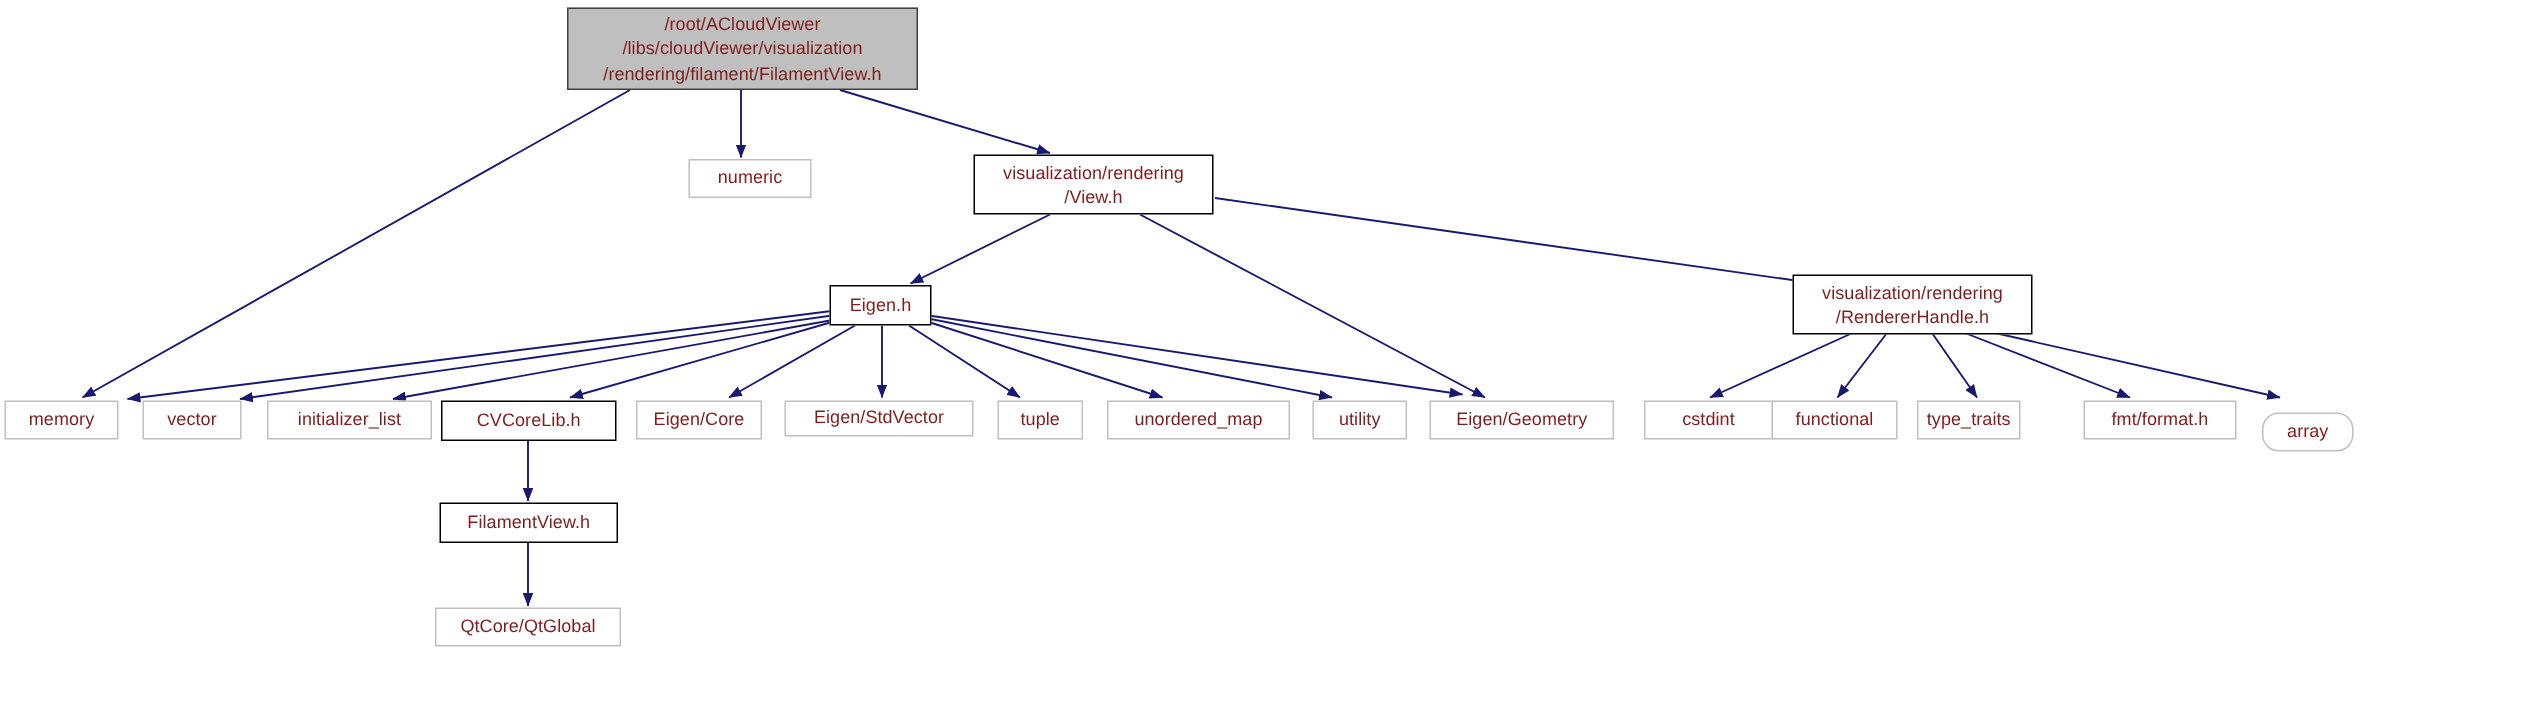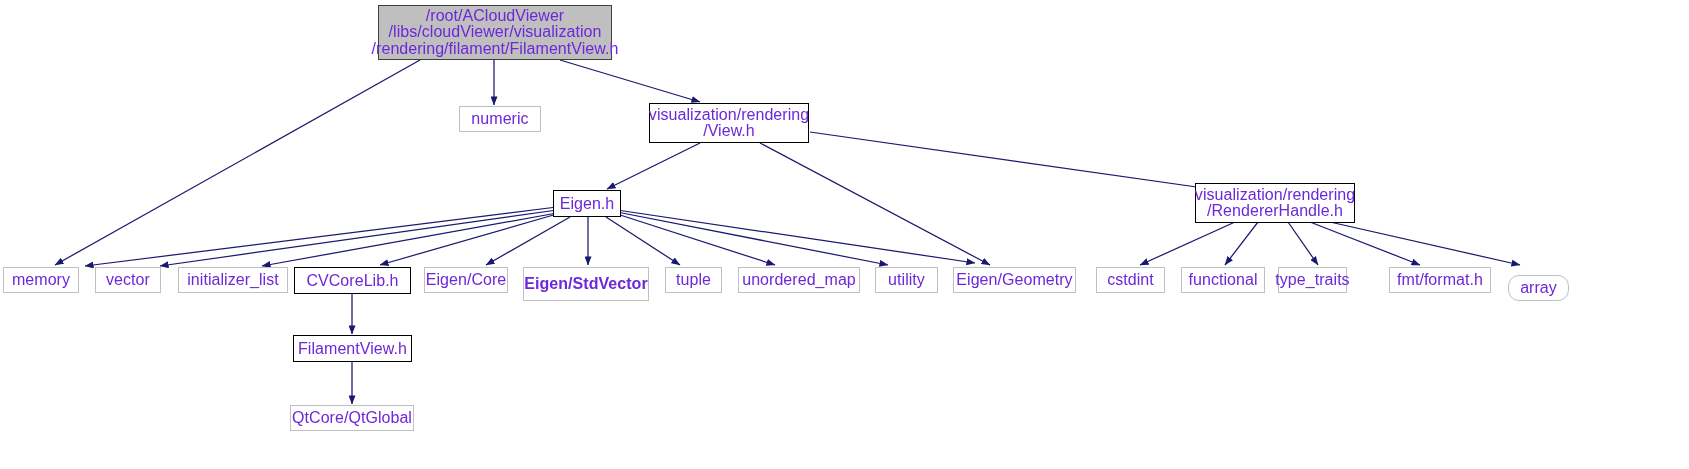--- a/index.html
+++ b/index.html
@@ -23,22 +23,22 @@
     height: 469px;
     pointer-events: none;
   }
   .node {
     position: absolute;
     box-sizing: border-box;
     display: flex;
     align-items: center;
     justify-content: center;
     text-align: center;
-    color: #6d28d9;
-    font-size: 16px;
+    color: #7f1d1d;
+    font-size: 12px;
     line-height: 15.5px;
     letter-spacing: 0.05px;
     white-space: pre-line;
     background: #ffffff;
     border: 1px solid #c0c0c0;
     z-index: 2;
   }
   .node.root {
     background: #bfbfbf;
     border: 1px solid #404040;
@@ -128,31 +128,31 @@
   <div class="node" style="left:3px; top:267px; width:76px; height:26px;">memory</div>
 
   <div class="node" style="left:95px; top:267px; width:66px; height:26px;">vector</div>
 
   <div class="node" style="left:178px; top:267px; width:110px; height:26px;">initializer_list</div>
 
   <div class="node strong" style="left:294px; top:267px; width:117px; height:27px;">CVCoreLib.h</div>
 
   <div class="node" style="left:424px; top:267px; width:84px; height:26px;">Eigen/Core</div>
 
-  <div class="node" style="left:523px; top:267px; width:126px; height:34px;font-weight:bold;">Eigen/StdVector</div>
+  <div class="node" style="left:523px; top:267px; width:126px; height:24px;">Eigen/StdVector</div>
 
   <div class="node" style="left:665px; top:267px; width:57px; height:26px;">tuple</div>
 
   <div class="node" style="left:738px; top:267px; width:122px; height:26px;">unordered_map</div>
 
   <div class="node" style="left:875px; top:267px; width:63px; height:26px;">utility</div>
 
   <div class="node" style="left:953px; top:267px; width:123px; height:26px;">Eigen/Geometry</div>
 
-  <div class="node" style="left:1096px; top:267px; width:69px; height:26px;">cstdint</div>
+  <div class="node" style="left:1096px; top:267px; width:86px; height:26px;">cstdint</div>
 
   <div class="node" style="left:1181px; top:267px; width:84px; height:26px;">functional</div>
 
   <div class="node" style="left:1278px; top:267px; width:69px; height:26px;">type_traits</div>
 
   <div class="node" style="left:1389px; top:267px; width:102px; height:26px;">fmt/format.h</div>
 
   <div class="node" style="left:1508px; top:275px; width:61px; height:26px;border-radius:11px;">array</div>
 
   <div class="node strong" style="left:293px; top:335px; width:119px; height:27px;">FilamentView.h</div>

